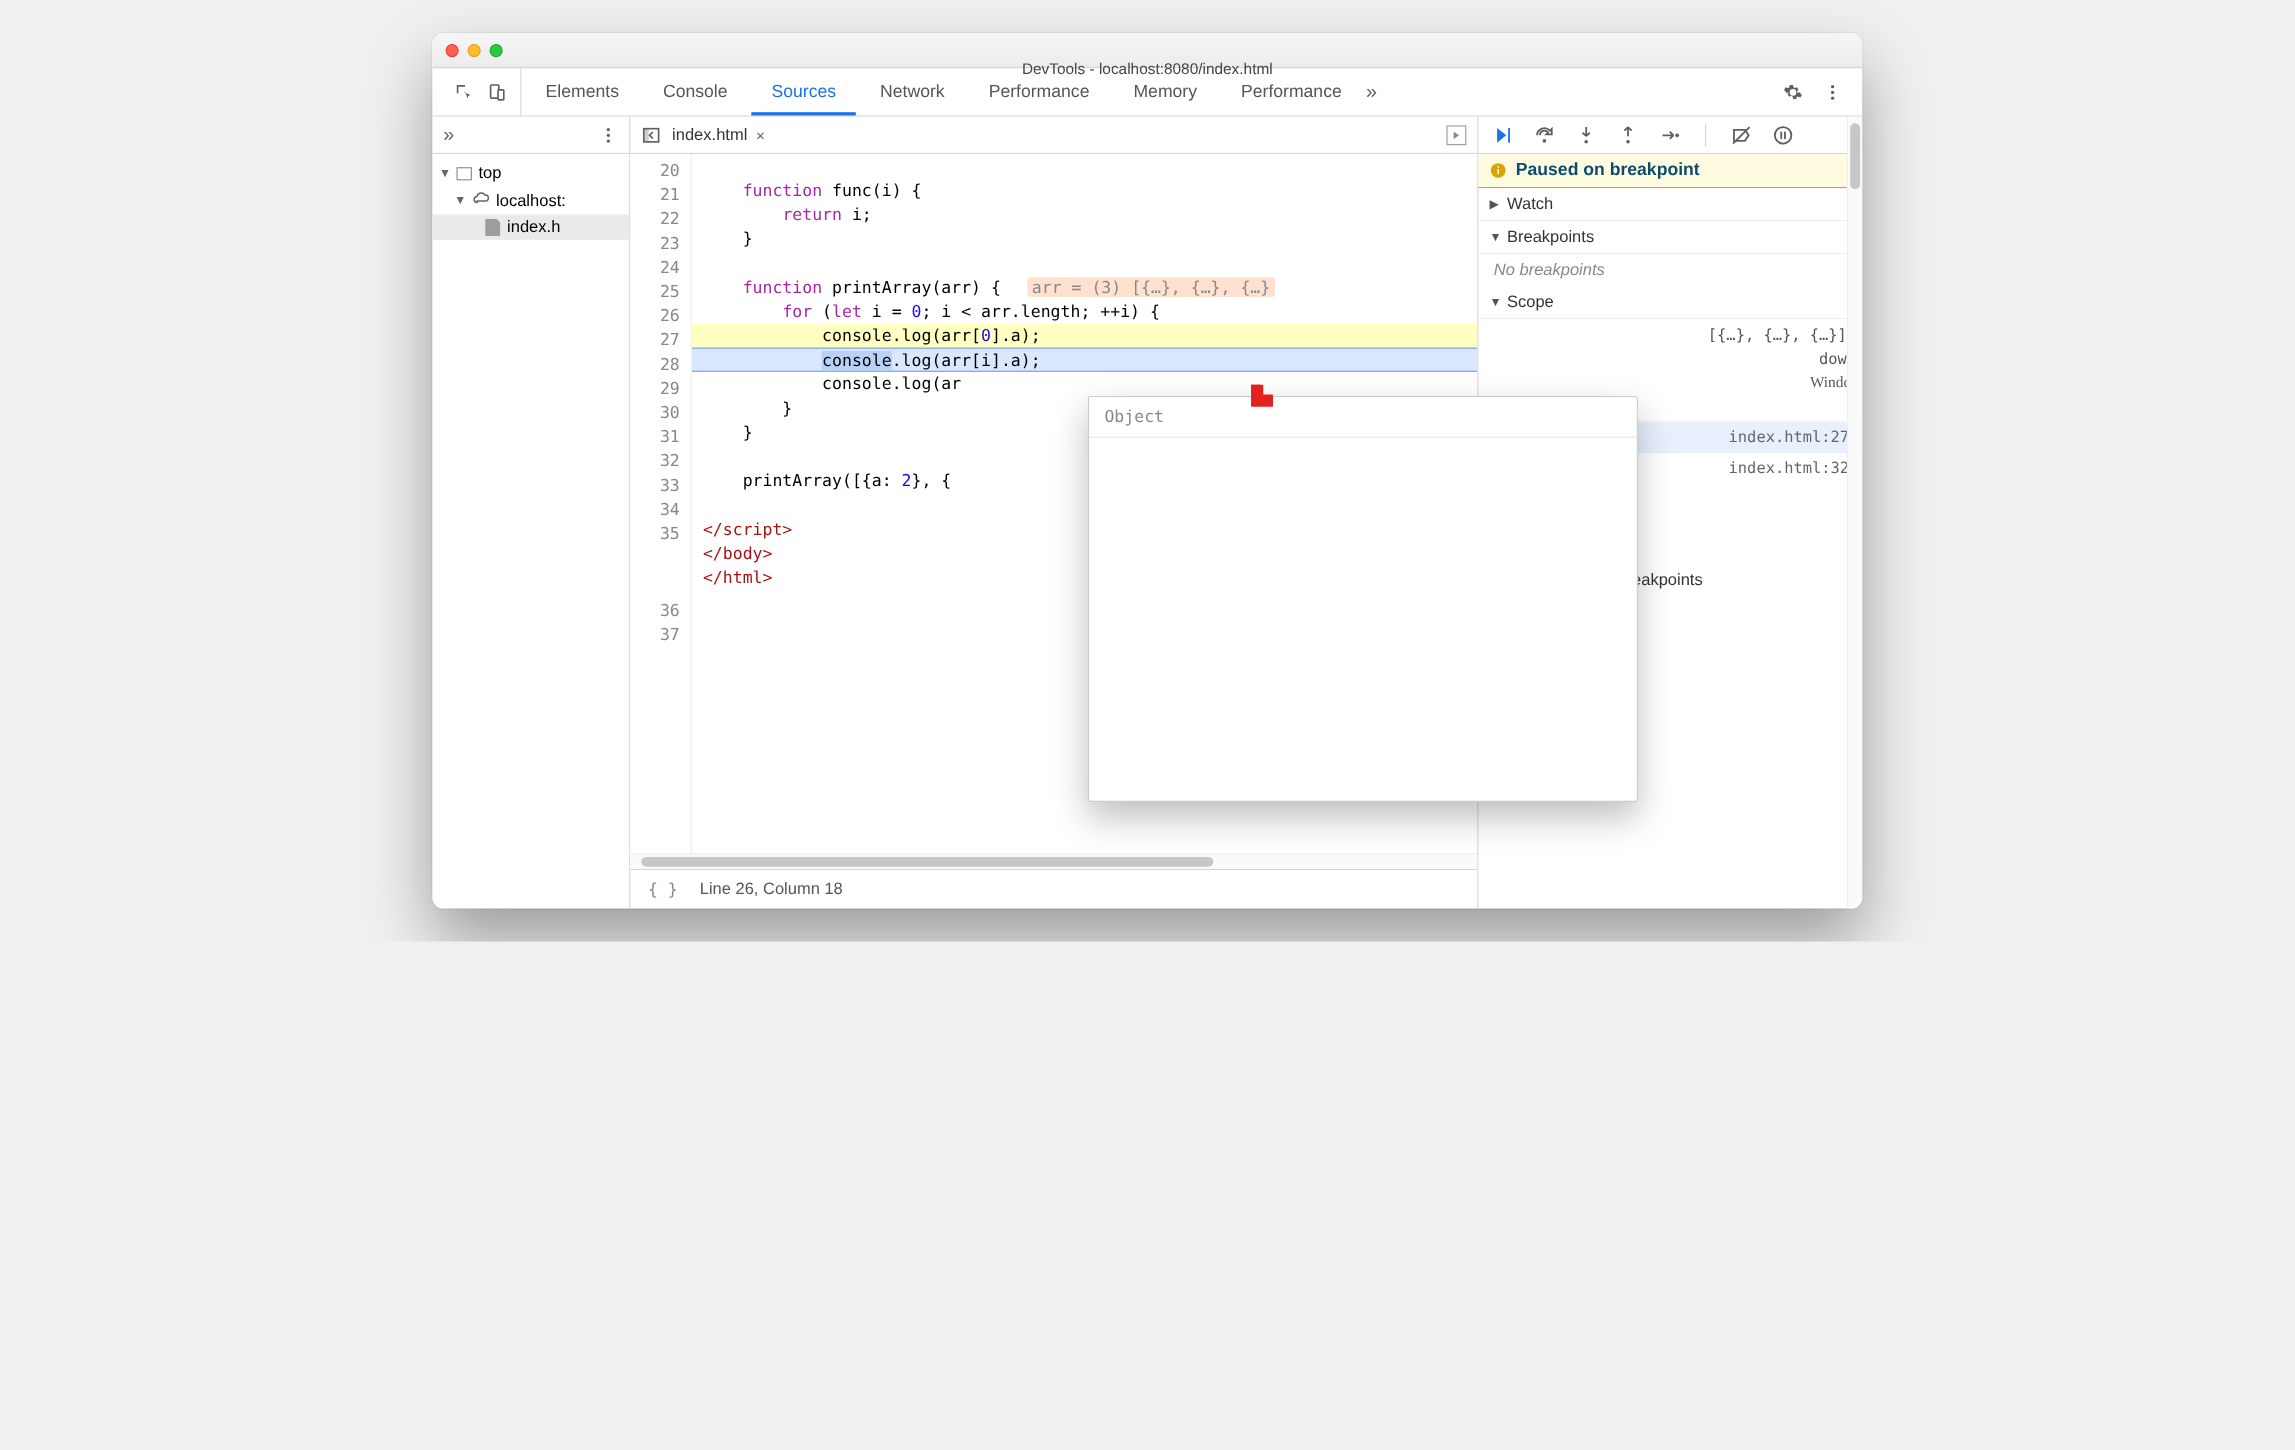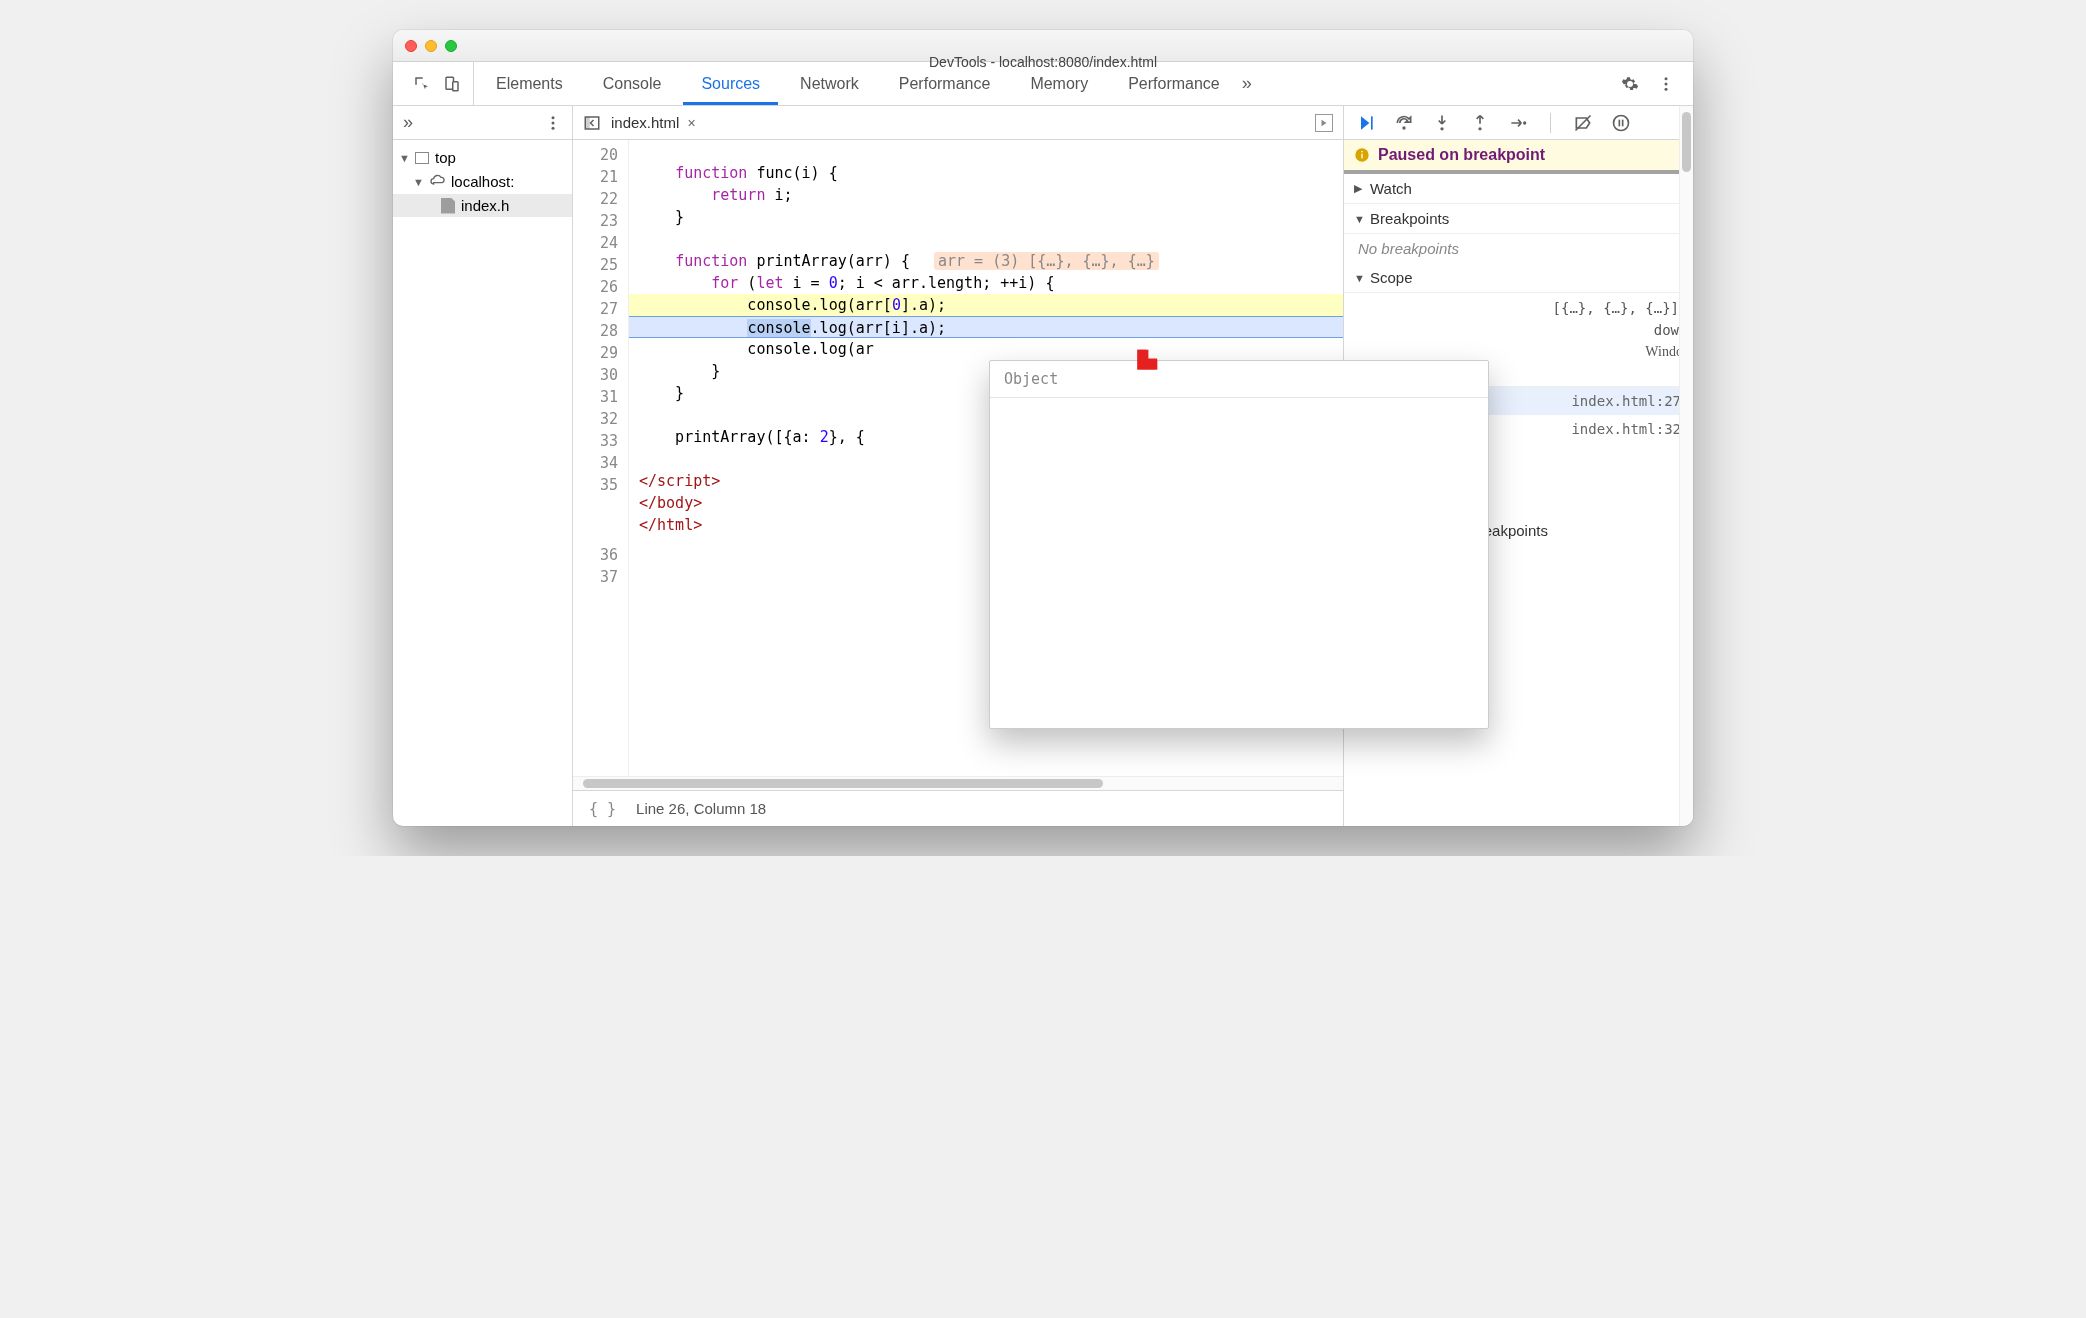--- a/index.html
+++ b/index.html
@@ -80,21 +80,21 @@
   .sel { background:#b8d1f5;}
   .kw { color:#a626a4;}
   .num{ color:#2a00ff;}
   .tag{ color:#a31515;}
   .inline-hint { background:#ffe1d0; color:#888; padding:0 4px; border-radius:3px; margin-left:6px;}
   .statusbar { height:36px; border-top:1px solid #d6d6d6; display:flex; align-items:center; gap:20px; padding:0 16px; font-size:15px; color:#555;}
   
   .dbg-toolbar { height:34px; border-bottom:1px solid #d6d6d6; display:flex; align-items:center; gap:18px; padding:0 12px;}
   .dbg-toolbar .icon{ width:20px;height:20px;}
   .dbg-toolbar .sep { width:1px; height:20px; background:#d0d0d0; margin:0 4px;}
-  .banner { background:#fffbe0; border-bottom:4px solid #a3a3a3; padding:6px 10px; display:flex; align-items:center; gap:8px; font-weight:600; color:#701a75;}
+  .banner { background:#fffbe0; border-bottom:1px solid #a3a3a3; padding:6px 10px; display:flex; align-items:center; gap:8px; font-weight:600; color:#0c4a6e;}
   .banner .info-icon{ width:16px;height:16px;}
   .pane-head { padding:6px 10px; border-bottom:1px solid #eee; font-size:15px; color:#333; display:flex; align-items:center; gap:6px;}
   .pane-head .tri{ color:#555;}
   .pane-body { padding:6px 14px; font-size:15px; color:#888; font-style:italic;}
   .callstack-item { padding:4px 12px; display:flex; justify-content:flex-end; font: 14px/20px Menlo, monospace; color:#666;}
   .callstack-item.sel { background:#e8f0fe;}
   .pane-list-item { padding:4px 12px; font-size:15px; color:#333;}
   .right-extra { font: 14px/22px Menlo, monospace; color:#555; padding:4px 0 4px 12px;}
   .right-extra .win{ display:flex; justify-content:flex-end; font-family:Liberation Serif, serif;}
   

